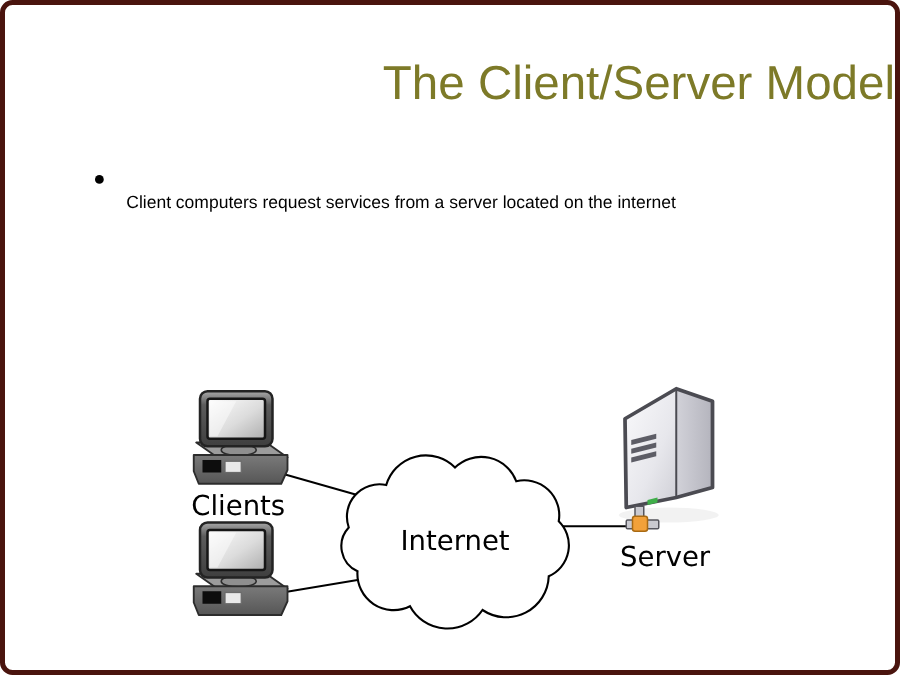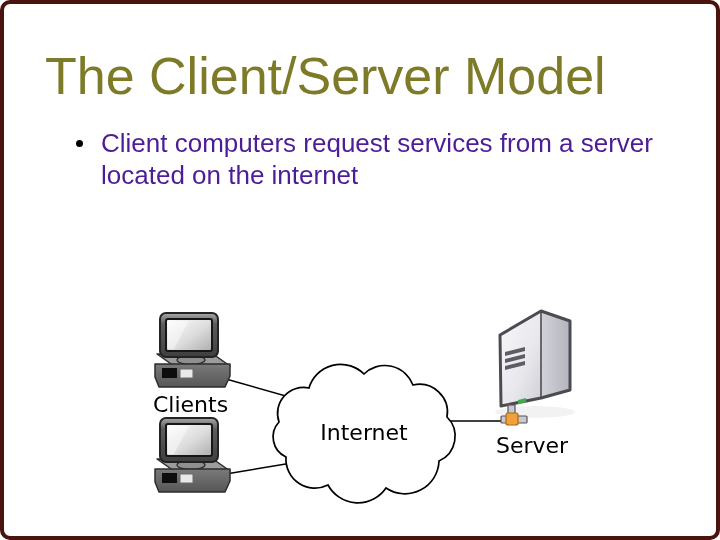--- a/index.html
+++ b/index.html
@@ -12,22 +12,22 @@
     background: #ffffff;
     border: 4px solid #4a140e;
     border-radius: 10px;
     font-family: "Liberation Sans", sans-serif;
   }
 
   .slide-title {
     position: absolute;
     left: 0; right: 0; top: 42px;
     margin: 0;
-    text-align: left;
-    font-size: 52px;
+    text-align: right;
+    font-size: 38px;
     font-weight: 400;
     letter-spacing: 0px;
     color: #7d7a28;
     font-family: "Liberation Sans", sans-serif;
     padding-left: 41px;
   }
 
   .bullet-list {
     position: absolute;
     left: 70px; top: 123px;
@@ -41,23 +41,24 @@
   }
   .bullet-dot {
     flex: 0 0 auto;
     width: 7px; height: 7px;
     margin: 13px 18px 0 2px;
     border-radius: 50%;
     background: #000;
   }
   .bullet-text {
     width: 575px;
-    font-size: 26px;
+    font-size: 14px;
     line-height: 32px;
-    color: #4c1d95;
+    color: #000000;
+    margin-top: 18px;
   }
 
   .diagram-svg {
     position: absolute;
     left: 0; top: 0;
     width: 712px; height: 532px;
   }
   .diagram-label {
     font-family: "DejaVu Sans", sans-serif;
     font-size: 22px;

